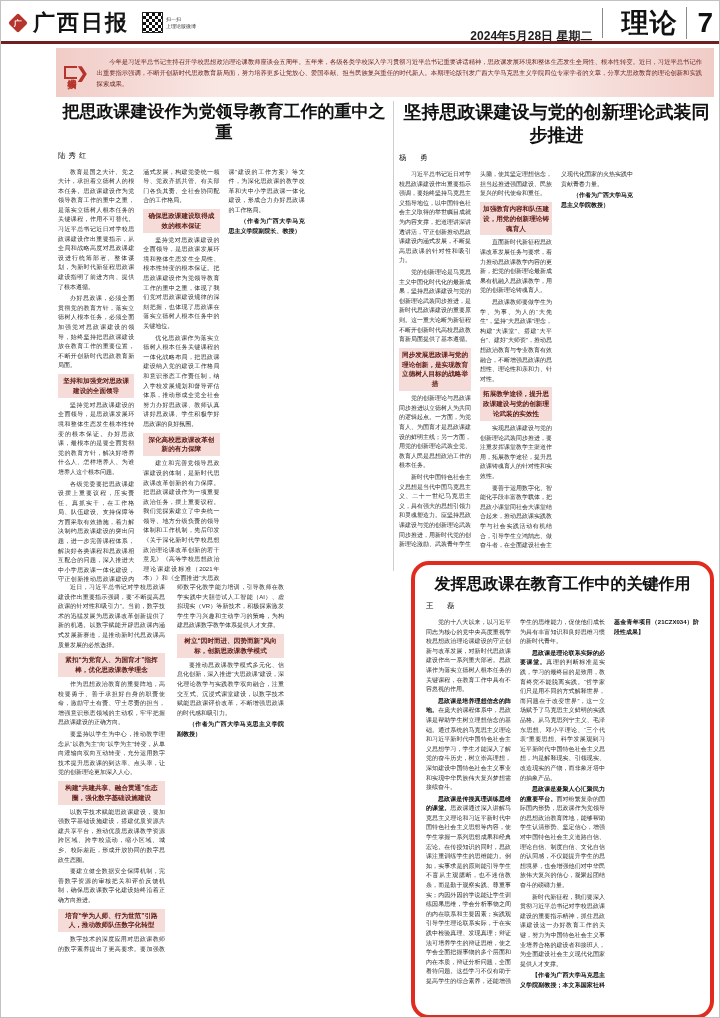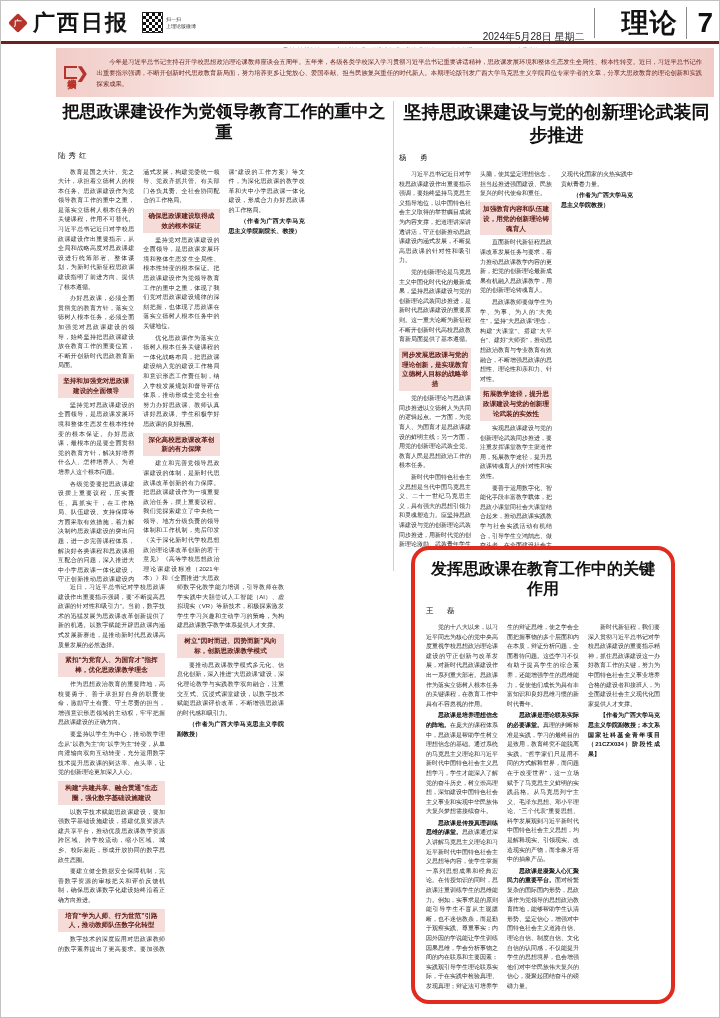--- a/index.html
+++ b/index.html
@@ -9,23 +9,23 @@
   .masthead{position:absolute;top:5px;left:10px;right:6px;height:33px;display:flex;align-items:center;}
   .logo-group{display:flex;align-items:center;gap:5px;}
   .diamond{width:14px;height:14px;background:#b5342c;transform:rotate(45deg);display:flex;align-items:center;justify-content:center;border-radius:2px;}
   .diamond span{transform:rotate(-45deg);color:#fff;font-size:8px;font-weight:bold;}
   .paper-name{font-family:"Liberation Serif",serif;font-weight:bold;font-size:22px;color:#141414;letter-spacing:2px;margin-left:3px;text-align:right;}
   .qr-wrap{display:flex;align-items:center;gap:3px;margin-left:8px;}
   .qr{width:19px;height:19px;border:1px solid #222;
       background:conic-gradient(#111 25%,#fff 0 50%,#111 0 75%,#fff 0) 0 0/6px 6px;}
   .qr-caption{font-size:5px;line-height:1.4;color:#333;}
   .meta{margin-left:auto;display:flex;flex-direction:column;justify-content:flex-end;align-items:flex-end;padding-right:10px;gap:3px;}
-  .meta-date{font-size:10px;font-weight:normal;color:#1d1d1d;margin-top:38px;}
+  .meta-date{font-size:12px;font-weight:bold;color:#1d1d1d;margin-top:38px;}
   .meta-row{font-size:5.5px;color:#4a4a4a;display:flex;gap:16px;white-space:nowrap;}
-  .section-box{display:flex;align-items:center;border-left:1.5px solid #8a8a8a;padding-left:26px;height:30px;}
+  .section-box{display:flex;align-items:center;border-left:1.5px solid #8a8a8a;padding-left:18px;height:30px;}
   .section-title{font-size:27px;font-weight:bold;color:#111;letter-spacing:1px;}
   .page-num{font-size:28px;font-weight:bold;color:#111;border-left:1.5px solid #8a8a8a;margin-left:9px;padding-left:10px;}
   .top-rule{position:absolute;top:40px;left:0;right:0;height:3px;background:#6e1f1f;}
   
   .note{position:absolute;top:47px;left:55px;width:658px;height:49px;
         background:linear-gradient(90deg,#f1ccc7,#f9e7e4 25%,#f9e7e4 75%,#f1ccc7);display:flex;align-items:center;}
   .note-label{display:flex;align-items:center;margin-left:8px;}
   .note-label-text{writing-mode:vertical-rl;text-orientation:upright;font-weight:bold;color:#b5342c;font-size:9px;
         letter-spacing:1px;border:2px solid #b5342c;border-right:none;padding:3px 1px;line-height:1;}
   .note-chevron{color:#b5342c;font-size:15px;font-weight:bold;margin-left:-1px;}
@@ -40,21 +40,21 @@
   .para{font-size:6px;line-height:1.6;color:#2b2b2b;margin:0 0 2px;text-indent:2em;}
   .para b{color:#0e0e0e;}
   .subhead{font-weight:bold;color:#5d1b14;background:#f6dcd8;padding:2px 3px;margin:3px 0;font-size:6.6px;line-height:1.5;text-align:center;break-inside:avoid;text-indent:0;}
   .footer-line{font-weight:bold;font-size:6px;line-height:1.6;color:#111;text-indent:2em;margin:2px 0;}
   #artA .article-title{font-size:17px;}
   #artB .article-title{font-size:18px;}
   #artC .article-title{font-size:17.5px;}
   #artD .article-title{font-size:16px;}
   .vsep{position:absolute;width:1px;background:#cfcfcf;}
   
-  .red-box{position:absolute;top:545px;left:410px;width:264px;height:458px;border:4px solid #e02b1e;border-radius:18px;
+  .red-box{position:absolute;top:560px;left:410px;width:303px;height:458px;border:4px solid #e02b1e;border-radius:18px;
            padding:9px 11px;box-sizing:border-box;background:#fff;}
 </style>
 </head>
 <body>
 
 <div class="page">
 
   <div class="masthead">
     <div class="logo-group">
       <div class="diamond">

